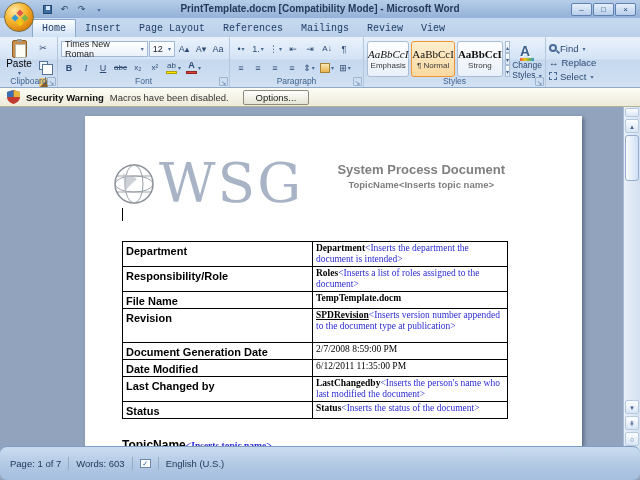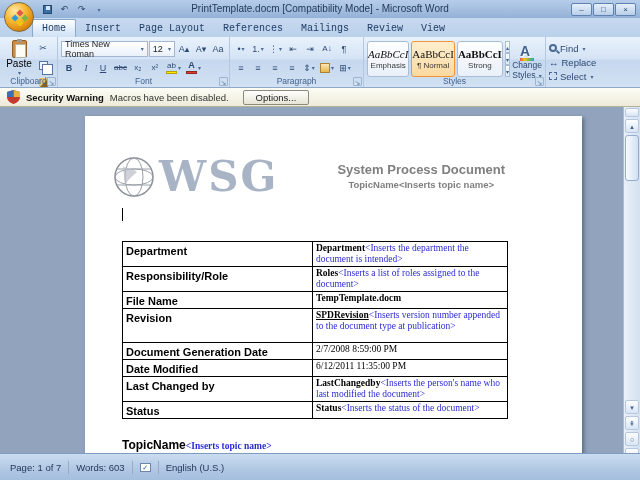--- a/index.html
+++ b/index.html
@@ -1,21 +1,21 @@
 <!DOCTYPE html>
 <html><head>
 <meta charset="utf-8">
 <style>
   * { box-sizing: border-box; margin: 0; padding: 0; }
   html,body { width: 640px; height: 480px; overflow: hidden; }
   body { font-family: "Liberation Sans", sans-serif; background: #91a3bd; position: relative; font-size: 10px; }
 
   
   .titlebar { position: absolute; top: 0; left: 0; right: 0; height: 33px;
-    background: linear-gradient(#b6cde9, #94b2d8 55%, #87a6cf); border-bottom: 1px solid #7391b8; }
+    background: linear-gradient(#b6cde9, #94b2d8 55%, #87a6cf); border-bottom: 1px solid #7391b8; font-weight: bold; }
   .office-btn { position: absolute; left: 4px; top: 2px; width: 30px; height: 30px; border-radius: 50%;
     background: radial-gradient(circle at 35% 28%, #ffe9a8, #f7b733 40%, #df8a12 70%, #a95f05);
     border: 1px solid #7d6a3a; z-index: 20; }
   .office-flower { position: absolute; left: 9px; top: 9px; width: 12px; height: 12px; transform: rotate(45deg); }
   .office-flower span { position: absolute; width: 5px; height: 5px; }
   .of1 { left:0; top:0; background:#e2574c; } .of2 { right:0; top:0; background:#7ab648; }
   .of3 { left:0; bottom:0; background:#2e9bd6; } .of4 { right:0; bottom:0; background:#f2c511; }
   .qat { position: absolute; left: 40px; top: 2px; display: flex; gap: 2px; align-items: center; z-index: 21; }
   .qat-btn { width: 15px; height: 14px; display: flex; align-items: center; justify-content: center;
     font-size: 9px; color: #274468; border-radius: 2px; }
@@ -93,21 +93,21 @@
     display: flex; align-items: center; gap: 6px; padding: 0 7px; font-size: 9.5px; color: #333; }
   .msg-title { font-weight: bold; color: #111; }
   .options-btn { font-size: 9.5px; border: 1px solid #8c8c7a; border-radius: 2px;
     background: linear-gradient(#ffffff, #e6e4d4); padding: 1px 12px; color: #222; margin-left: 8px; text-align: center; }
 
   
   .docarea { position: absolute; top: 107px; bottom: 17px; left: 0; right: 0; background: #91a3bd; overflow: hidden; }
   .page { position: absolute; left: 85px; top: 9px; width: 497px; height: 620px; background: #ffffff;
     box-shadow: 2px 2px 4px #5a6a80; }
   .logo-row { position: absolute; top: 40px; left: 28px; display: flex; align-items: center; gap: 4px; }
-  .wsg-text { font-family: "DejaVu Serif", serif; font-size: 42px; font-weight: bold; color: #a8b4c6;
+  .wsg-text { font-family: "DejaVu Serif", serif; font-size: 55px; font-weight: normal; color: #a8b4c6;
     letter-spacing: 2px; line-height: 1; }
   .hdr { position: absolute; top: 46px; right: 77px; text-align: center; color: #7f7f7f; }
   .hdr-title { font-size: 13px; font-weight: bold; }
   .hdr-sub { font-size: 9.5px; font-weight: bold; margin-top: 2px; }
   .caret { position: absolute; left: 37px; top: 92px; width: 1px; height: 13px; background: #000; }
   .doc-table { position: absolute; left: 37px; top: 125px; width: 386px; border-collapse: collapse; table-layout: fixed; }
   .doc-table td { border: 1px solid #000; vertical-align: top; padding: 1px 3px; }
   .doc-table .c1 { width: 190px; font-size: 11px; font-weight: bold; padding-top: 3px; }
   .doc-table .c2 { font-family: "Liberation Serif", serif; font-size: 9.5px; line-height: 1.15; }
   .doc-table tr:nth-child(1) { height: 21px; } .doc-table tr:nth-child(2) { height: 24px; }
@@ -127,23 +127,23 @@
     display: flex; flex-direction: column; }
   .sbtn { height: 14px; margin: 1px; border: 1px solid #b6c8de; border-radius: 2px;
     background: linear-gradient(#fdfeff, #d8e5f4); display: flex; align-items: center; justify-content: center;
     font-size: 7px; color: #44618a; line-height: 1; }
   .ruler-btn { height: 9px; }
   .thumb { height: 46px; margin: 1px; border: 1px solid #94add0; border-radius: 3px;
     background: linear-gradient(to right, #fafcff, #cfdff3); }
   .vspacer { flex: 1; }
 
   
-  .statusbar { position: absolute; bottom: 0; left: 0; right: 0; height: 27px;
+  .statusbar { position: absolute; bottom: 0; left: 0; right: 0; height: 34px;
     background: linear-gradient(#cadcf0, #b2c9e4 55%, #a4bede); border-top: 1px solid #7e9cc1;
-    display: flex; align-items: center; font-size: 9.5px; color: #23395c; padding: 0 3px; }
+    display: flex; align-items: center; font-size: 9.5px; color: #23395c; padding: 0 3px; border-radius: 7px; }
   .seg { padding: 0 7px; border-right: 1px solid #93abc8; display: flex; align-items: center; gap: 3px; height: 13px; }
   .book-ico { width: 11px; height: 9px; background: #fff; border: 1px solid #6b87aa; position: relative;
     font-size: 7px; color: #2060c0; display: flex; align-items: center; justify-content: center; line-height: 1; }
   .sright { margin-left: auto; display: flex; align-items: center; gap: 3px; padding-right: 2px; }
   .vbtn { width: 15px; height: 13px; border: 1px solid #89a4c7; background: linear-gradient(#f3f8fe, #d4e2f3);
     display: flex; align-items: center; justify-content: center; font-size: 7px; color: #44618a; }
   .vbtn.active { background: linear-gradient(#fcdfa4, #f5c063); border-color: #c08c2e; }
   .zoom-lvl { padding: 0 5px; }
   .ztrack { width: 56px; height: 3px; background: #8fa6c4; border-radius: 2px; position: relative; margin: 0 3px; }
   .zthumb { position: absolute; left: 50%; top: -4px; width: 7px; height: 11px; transform: translateX(-50%);

